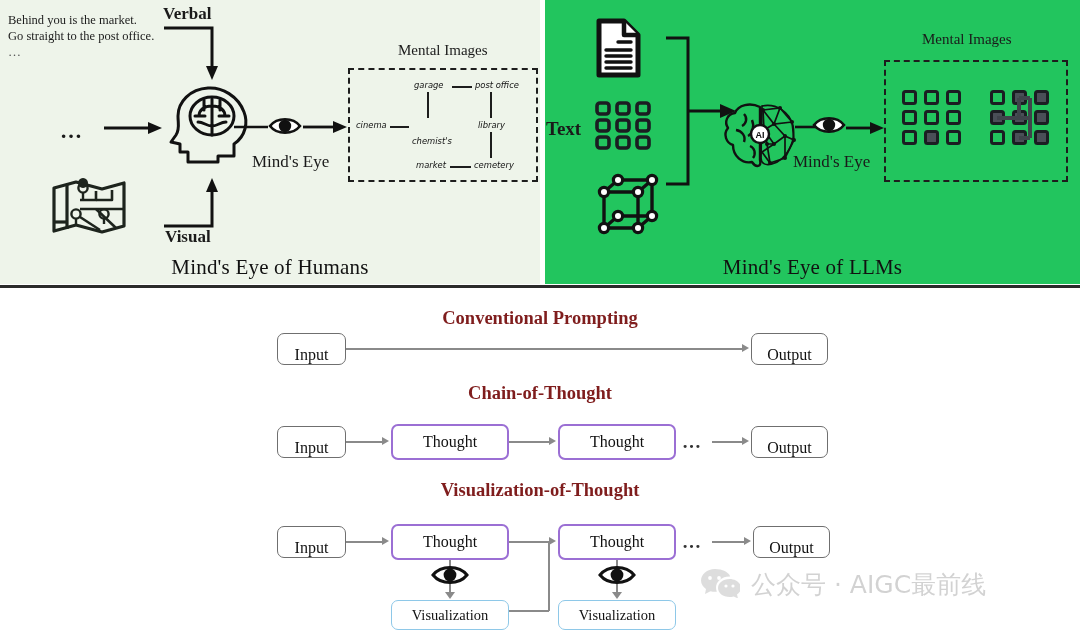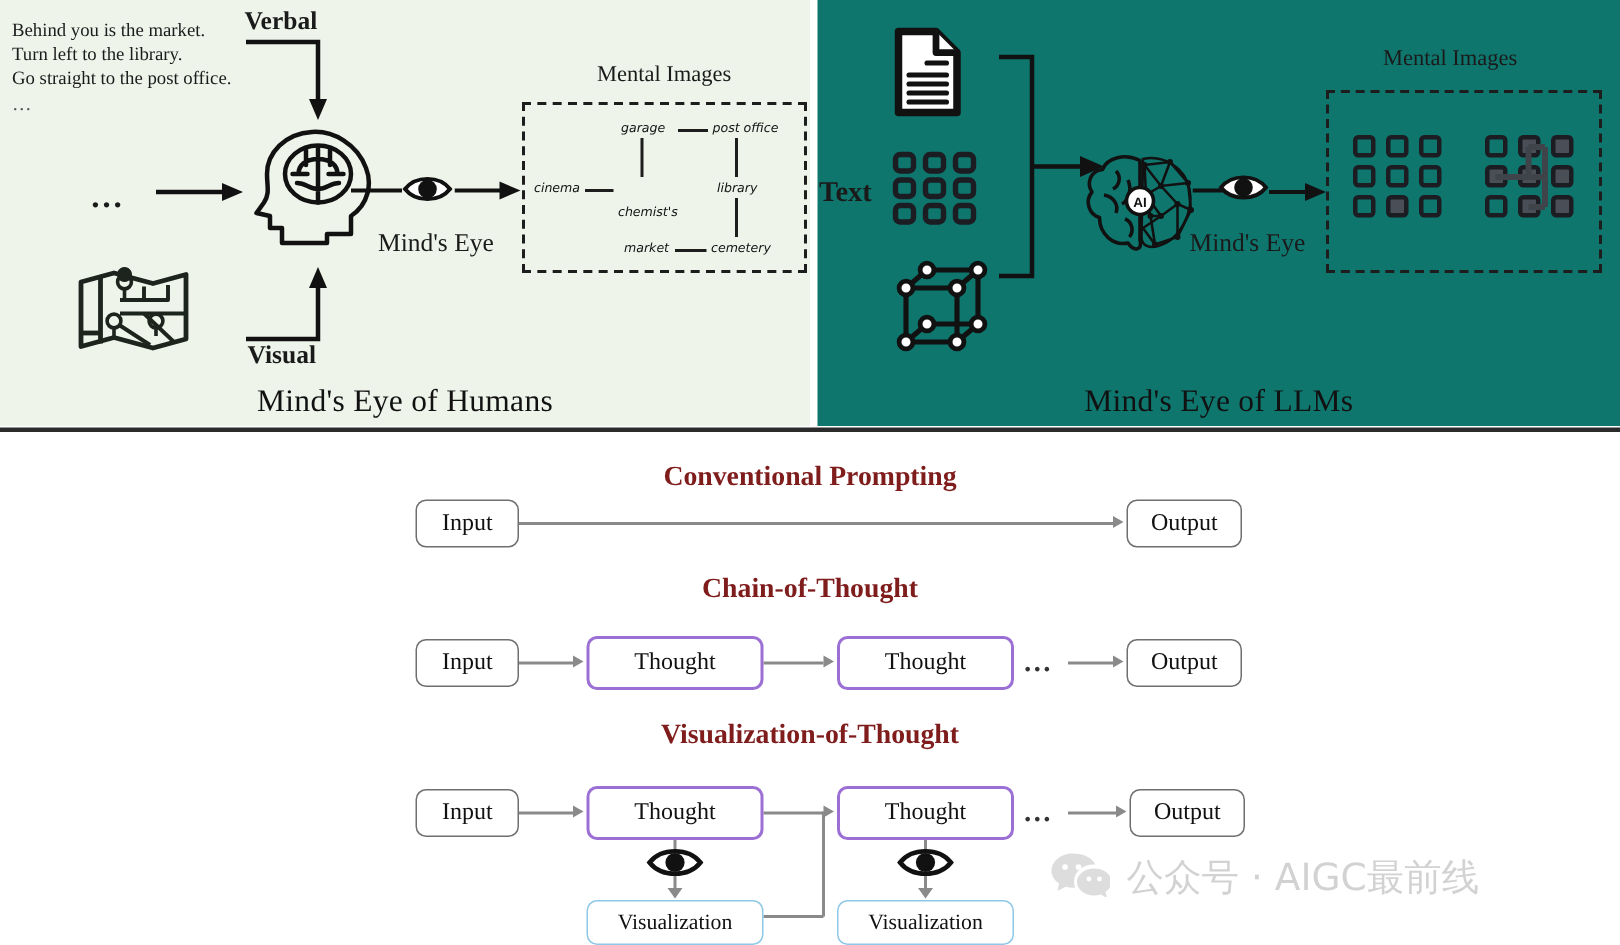--- a/index.html
+++ b/index.html
@@ -6,21 +6,21 @@
   body{
     width:1080px;height:630px;overflow:hidden;background:#ffffff;
     font-family:"Liberation Serif",serif;color:#1a1a1a;
   }
   #stage{position:relative;width:932px;height:630px;}
 
   
   #top-band{position:absolute;left:0;top:0;width:1080px;height:288px;}
   .panel{position:absolute;top:0;height:284px;}
   #panel-human{left:0;width:540px;background:#eef4ea;}
-  #panel-llm{left:545px;width:535px;background:#0f766e;}
+  #panel-llm{left:545px;width:535px;background:#22c55e;}
   #band-rule{position:absolute;left:0;top:285px;width:1080px;height:3px;background:#2b2b2b;}
 
   .panel-caption{
     position:absolute;bottom:4px;width:100%;text-align:center;
     font-size:21px;color:#111;letter-spacing:.2px;
   }
 
   
   #nav-text{
     position:absolute;left:8px;top:12px;width:205px;
@@ -76,21 +76,21 @@
 
   
   #bottom{position:absolute;left:0;top:290px;width:1080px;height:340px;background:#fff;}
   .sec-title{position:absolute;width:100%;text-align:center;font-size:18.5px;font-weight:bold;color:#7f1d1d;}
 
   .nodebox{
     position:absolute;box-sizing:border-box;border-radius:7px;
     background:#fff;display:flex;align-items:center;justify-content:center;
     font-size:16px;color:#111;
   }
-  .nb-plain{border:1.6px solid #6f6f6f;}
+  .nb-plain{border:1.6px solid #6f6f6f;align-items:flex-end;}
   .nb-thought{border:2px solid #9b6fd4;}
   .nb-vis{border:1.8px solid #8ec8e8;font-family:Liberation Serif, serif;}
 
   .arrow-line{position:absolute;height:1.7px;background:#8a8a8a;}
   .arrow-head{position:absolute;width:0;height:0;border-top:4.5px solid transparent;
     border-bottom:4.5px solid transparent;border-left:7px solid #8a8a8a;}
   .arrow-head-down{position:absolute;width:0;height:0;border-left:5px solid transparent;
     border-right:5px solid transparent;border-top:7px solid #8a8a8a;}
   .vline{position:absolute;width:1.7px;background:#8a8a8a;}
   .dots3{position:absolute;font-size:19px;letter-spacing:2px;color:#333;font-weight:bold;}
@@ -104,21 +104,20 @@
 <body>
 
 <div id="stage">
 
   <div id="top-band">
 
     <div class="panel" id="panel-human">
 
       <div id="nav-text">
         <div>Behind you is the market.</div>
-        <div>Turn left to the library.</div>
         <div>Go straight to the post office.</div>
         <div class="ell">…</div>
       </div>
 
       <div id="label-verbal">Verbal</div>
       <div id="label-visual">Visual</div>
       <div id="label-minds-eye-h">Mind's Eye</div>
       <div id="label-mental-h">Mental Images</div>
       <div id="dots-h">…</div>
 

